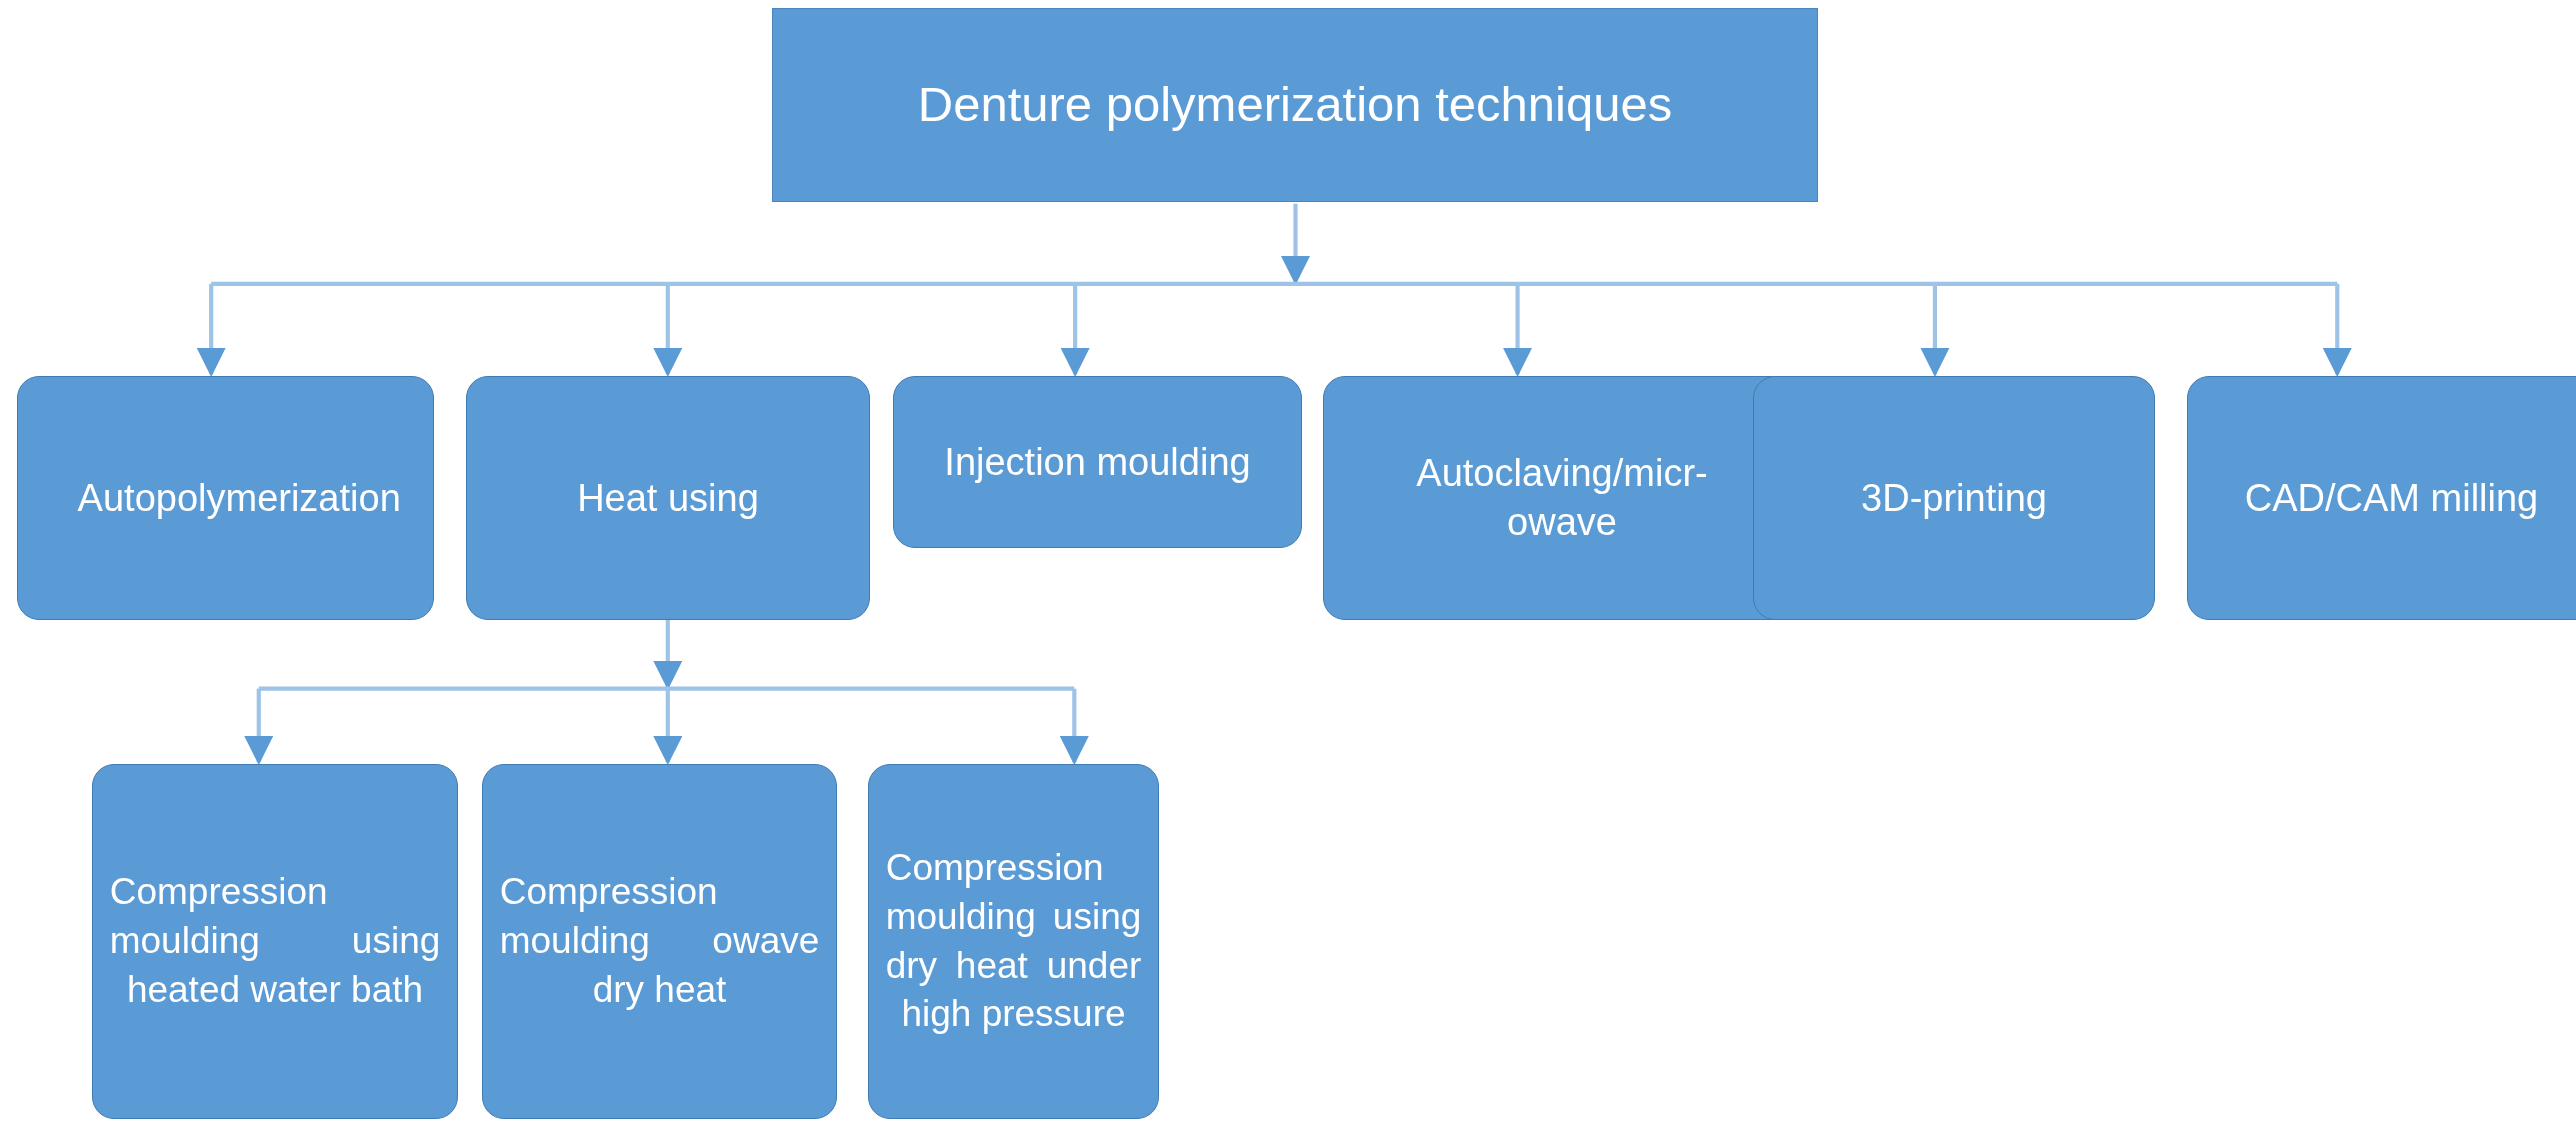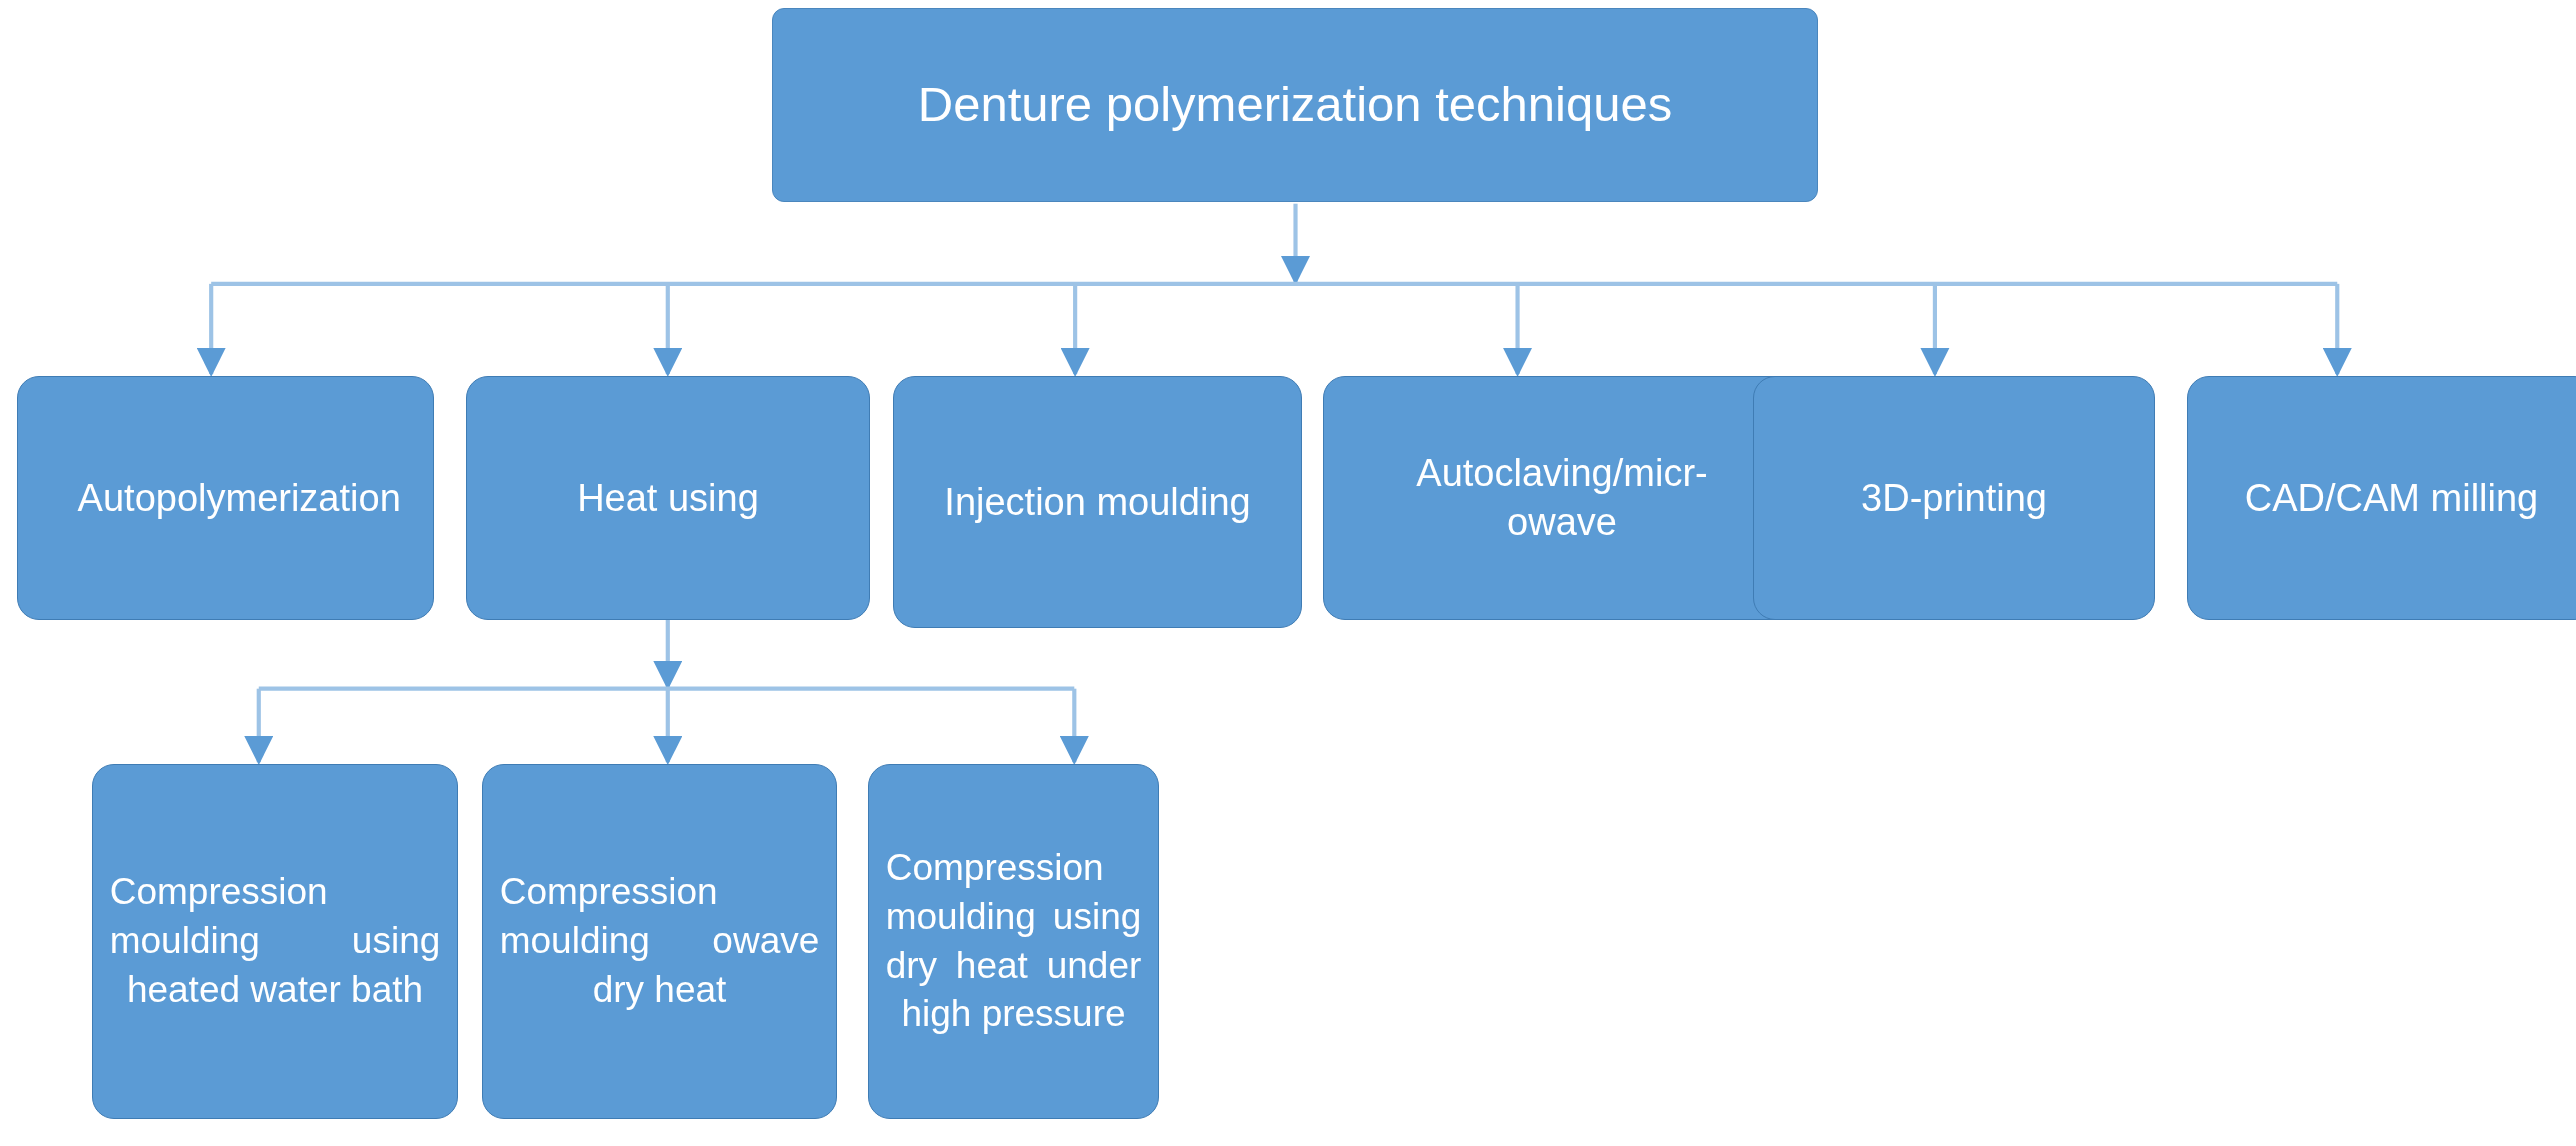--- a/index.html
+++ b/index.html
@@ -39,21 +39,21 @@
     -webkit-font-smoothing: antialiased;
   }
   .node .label {
     display: block;
     width: 100%;
     padding: 0 11.7px;
     box-sizing: border-box;
     white-space: pre-line;
   }
   .node.root {
-    border-radius: 12px;
+    border-radius: 0;
     font-size: 49px;
     border: 1.7px solid #4a86bd;
   }
   .node.level2 {
     border-radius: 22px;
     font-size: 38px;
   }
   .node.level3 {
     border-radius: 22px;
     font-size: 37px;
@@ -109,21 +109,21 @@
   </div>
 
   <div class="node level2" style="left:16.7px; top:376px; width:417px; height:244px;padding-left:28px;">
     <span class="label">Autopolymerization</span>
   </div>
 
   <div class="node level2" style="left:466px; top:376px; width:404px; height:244px;">
     <span class="label">Heat using</span>
   </div>
 
-  <div class="node level2" style="left:893px; top:376px; width:409px; height:252px;text-align:center;">
+  <div class="node level2" style="left:893px; top:376px; width:409px; height:172px;text-align:center;">
     <span class="label">Injection moulding</span>
   </div>
 
   <div class="node level2 wrap" style="left:1323px; top:376px; width:478px; height:244px;">
     <span class="label">Autoclaving/micr-
 owave</span>
   </div>
 
   <div class="node level2" style="left:1753px; top:376px; width:402px; height:244px;text-align:center;">
     <span class="label">3D-printing</span>

